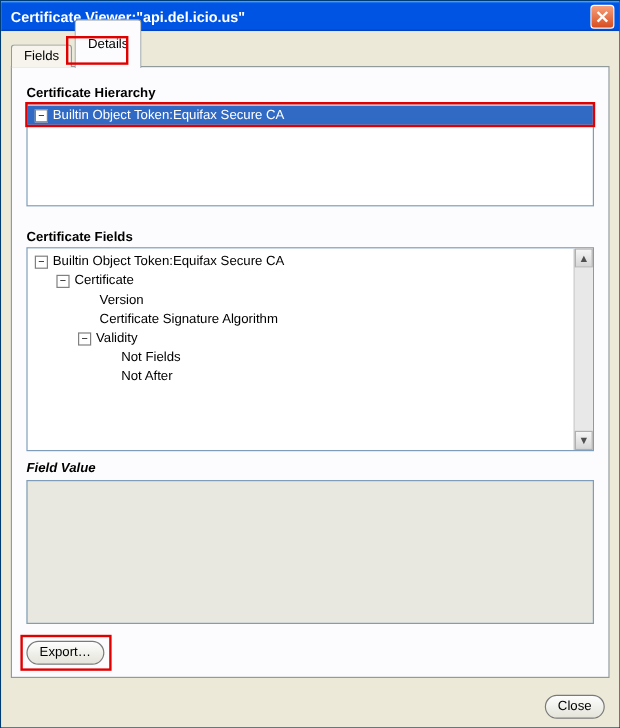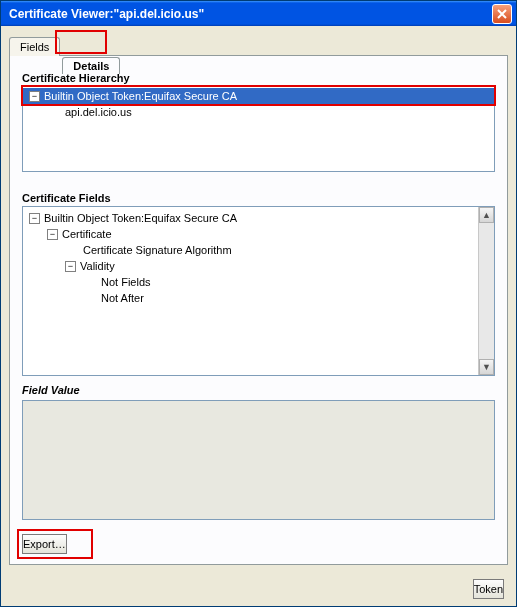--- a/index.html
+++ b/index.html
@@ -63,24 +63,23 @@
     border-top-left-radius: 3px;
     border-top-right-radius: 3px;
     background: #f6f4ec;
     padding: 3px 10px;
     margin-right: 2px;
     cursor: pointer;
     position: relative;
   }
   .tab.active {
     background: #fcfcfe;
-    padding: 2px 10px;
-    top: 18px;
+    padding: 14px 10px;
+    top: 1px;
     z-index: 3;
-    font-weight: bold;
   }
   .tabcontent {
     border: 1px solid #919b9c;
     background: #fcfcfe;
     flex: 1;
     margin-top: -1px;
     padding: 10px 12px;
     display: flex;
     flex-direction: column;
     position: relative;
@@ -141,23 +140,23 @@
   .field-value-box {
     border: 1px solid #7f9db9;
     background: #e8e8e0;
     height: 120px;
     width: 100%;
     margin-top: 2px;
   }
   .export-wrap { margin-top: 14px; }
   .button {
     border: 1px solid #7a7a7a;
-    border-radius: 0;
+    border-radius: 10px;
     background: linear-gradient(#fdfdfd,#e4e4da);
-    padding: 3px 0;
+    padding: 3px 10px;
     cursor: pointer;
     font-family: inherit;
     font-size: 11px;
   }
   .bottom-bar {
     height: 36px;
     background: #ece9d8;
     display: flex;
     align-items: center;
     justify-content: flex-end;
@@ -202,40 +201,41 @@
 
       <div class="section-label">Certificate Hierarchy</div>
       <div class="hierarchy-box" style="position:relative;">
 
         <div class="hl" style="left:-2px; top:-2px; right:-2px; height:21px;"></div>
         <div class="treeview">
           <div class="tree-row selected">
             <span class="toggle">−</span>
             <span>Builtin Object Token:Equifax Secure CA</span>
           </div>
-          <div class="tree-row">
-            <span class="spacer"></span>
-              <span class="spacer"></span>
-            <span>api.del.icio.us</span>
-          </div>
         </div>
       </div>
 
       <div class="section-label" style="margin-top:20px;">Certificate Fields</div>
       <div class="fields-box">
         <div class="fields-scroll">
           <div class="treeview">
             <div class="tree-row">
               <span class="toggle">−</span>
               <span>Builtin Object Token:Equifax Secure CA</span>
             </div>
             <div class="tree-row">
               <span class="spacer"></span>
               <span class="toggle">−</span>
               <span>Certificate</span>
+            </div>
+            <div class="tree-row">
+              <span class="spacer"></span>
+                <span class="spacer"></span>
+                <span class="spacer"></span>
+              <span>Version</span>
             </div>
             <div class="tree-row">
               <span class="spacer"></span>
                 <span class="spacer"></span>
                 <span class="spacer"></span>
               <span>Certificate Signature Algorithm</span>
             </div>
             <div class="tree-row">
               <span class="spacer"></span>
                 <span class="spacer"></span>
@@ -273,16 +273,16 @@
         <button class="button">
           <span class="underline-first">Export…</span>
         </button>
       </div>
 
     </div>
   </div>
 
   <div class="bottom-bar">
     <button class="button">
-      <span class="underline-first">Token</span>
+      <span class="underline-first">Close</span>
     </button>
   </div>
 </div>
 
 </body></html>

